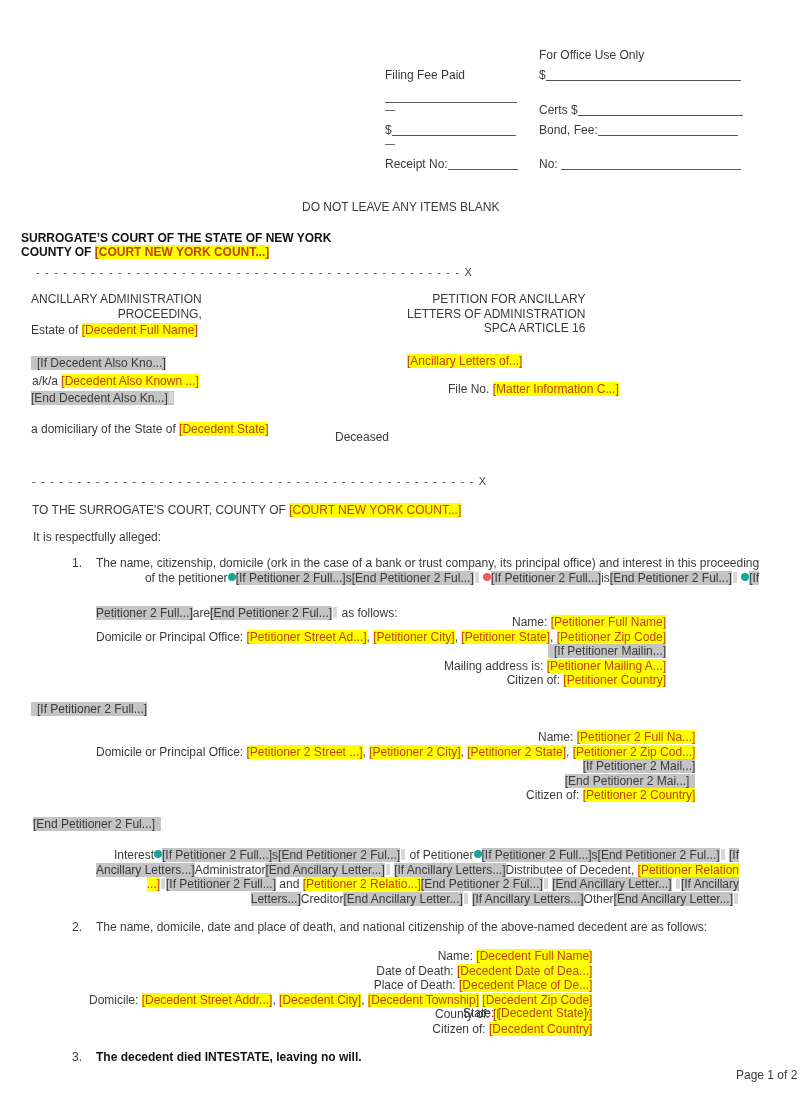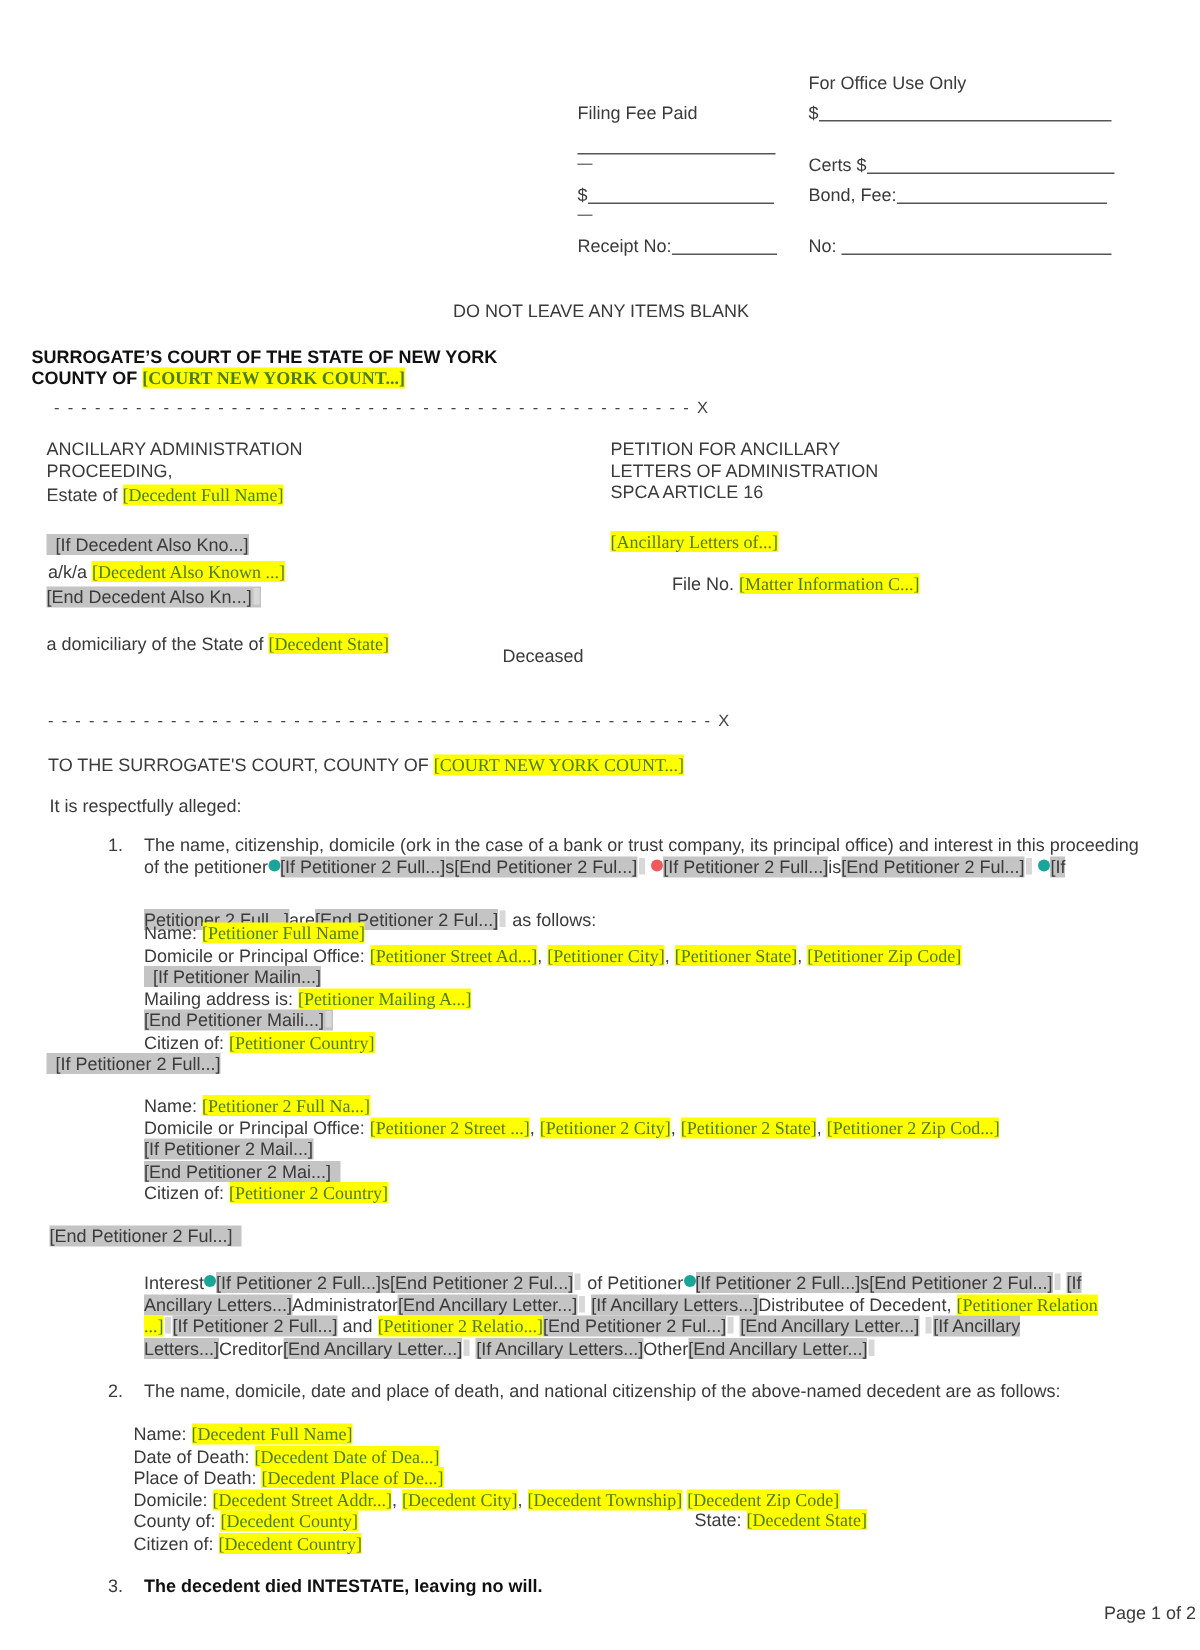--- a/index.html
+++ b/index.html
@@ -1,30 +1,30 @@
 <!DOCTYPE html>
 <html><head>
   <meta charset="utf-8">
   <style>
     html, body { margin: 0; padding: 0; background: #ffffff; }
     body {
       width: 800px; height: 1100px; position: relative; overflow: hidden;
       font-family: "Liberation Sans", sans-serif; color: #3a3a3a; font-size: 12px;
     }
     .abs { position: absolute; white-space: nowrap; }
-    .hl { background: #ffff00; color: #4d7c0f; font-family: Liberation Serif, serif; }
+    .hl { background: #ffff00; color: #c2410c; }
     .fld { background: #c4c4c4; color: #3a3a3a; }
     .mark { display: inline-block; width: 4px; height: 11px; background: #d8d8d8; vertical-align: -1px; margin: 0 1px; }
     .dot { display: inline-block; width: 8px; height: 8px; border-radius: 50%; vertical-align: 1px; }
     .dot.teal { background: #1aa59a; }
     .dot.red { background: #f05a5a; }
     .bold { font-weight: bold; color: #111; text-align: right; }
     .line { display: inline-block; border-bottom: 1px solid #555; height: 12px; vertical-align: -2px; }
     .dash { letter-spacing: 1.2px; color: #444; }
-    .lh { line-height: 14.5px; }
+    .lh { line-height: 14.5px; text-align: right; }
   </style>
 </head>
 <body>
 
 <div>
   <div class="abs" style="left:539px;top:48px;">For Office Use Only</div>
   <div class="abs" style="left:385px;top:68px;">Filing Fee Paid</div>
   <div class="abs" style="left:539px;top:68px;"><span>$</span><span class="line" style="width:195px;"></span></div>
   <div class="abs" style="left:385px;top:90px;"><span class="line" style="width:132px;"></span></div>
   <div class="abs" style="left:539px;top:103px;"><span>Certs  $</span><span class="line" style="width:165px;"></span></div>
@@ -72,21 +72,20 @@
   <div>The name, citizenship, domicile (ork in the case of a bank or trust company, its principal office) and interest in this proceeding</div>
   <div><span>of the petitioner</span><span class="dot teal"></span><span class="fld">[If Petitioner 2 Full...]</span><span class="fld">s</span><span class="fld">[End Petitioner 2 Ful...]</span><span class="mark"></span> <span class="dot red"></span><span class="fld">[If Petitioner 2 Full...]</span><span>is</span><span class="fld">[End Petitioner 2 Ful...]</span><span class="mark"></span> <span class="dot teal"></span><span class="fld">[If</span></div>
 </div>
 <div class="abs" style="left:96px;top:586px;margin-top:20px;"><span class="fld">Petitioner 2 Full...]</span><span>are</span><span class="fld">[End Petitioner 2 Ful...]</span><span class="mark"></span>  <span>as follows:</span></div>
 
 <div class="abs lh" style="left:96px;top:615px;">
   <div><span>Name: </span><span class="hl">[Petitioner Full Name]</span></div>
   <div><span>Domicile or Principal Office: </span><span class="hl">[Petitioner Street Ad...]</span>, <span class="hl">[Petitioner City]</span>, <span class="hl">[Petitioner State]</span>,  <span class="hl">[Petitioner Zip Code]</span></div>
   <div><span class="fld"><span class="mark" style="background:#c4c4c4;"></span><span>[If Petitioner Mailin...]</span></span></div>
   <div><span>Mailing address is: </span><span class="hl">[Petitioner Mailing A...]</span></div>
-  <div><span class="fld"><span>[End Petitioner Maili...]</span><span class="mark"></span></span></div>
   <div><span>Citizen of: </span><span class="hl">[Petitioner Country]</span></div>
 </div>
 <div class="abs" style="left:31px;top:702px;"><span class="fld"><span class="mark" style="background:#c4c4c4;"></span><span>[If Petitioner 2 Full...]</span></span></div>
 
 <div class="abs lh" style="left:96px;top:730px;">
   <div><span>Name: </span><span class="hl">[Petitioner 2 Full Na...]</span></div>
   <div><span>Domicile or Principal Office: </span><span class="hl">[Petitioner 2 Street ...]</span>, <span class="hl">[Petitioner 2 City]</span>, <span class="hl">[Petitioner 2 State]</span>,  <span class="hl">[Petitioner 2 Zip Cod...]</span></div>
   <div><span class="fld">  <span>[If Petitioner 2 Mail...]</span></span></div>
   <div><span class="fld"><span>[End Petitioner 2 Mai...]</span><span class="mark" style="background:#c4c4c4;"></span></span></div>
   <div><span>Citizen of: </span><span class="hl">[Petitioner 2 Country]</span></div>

